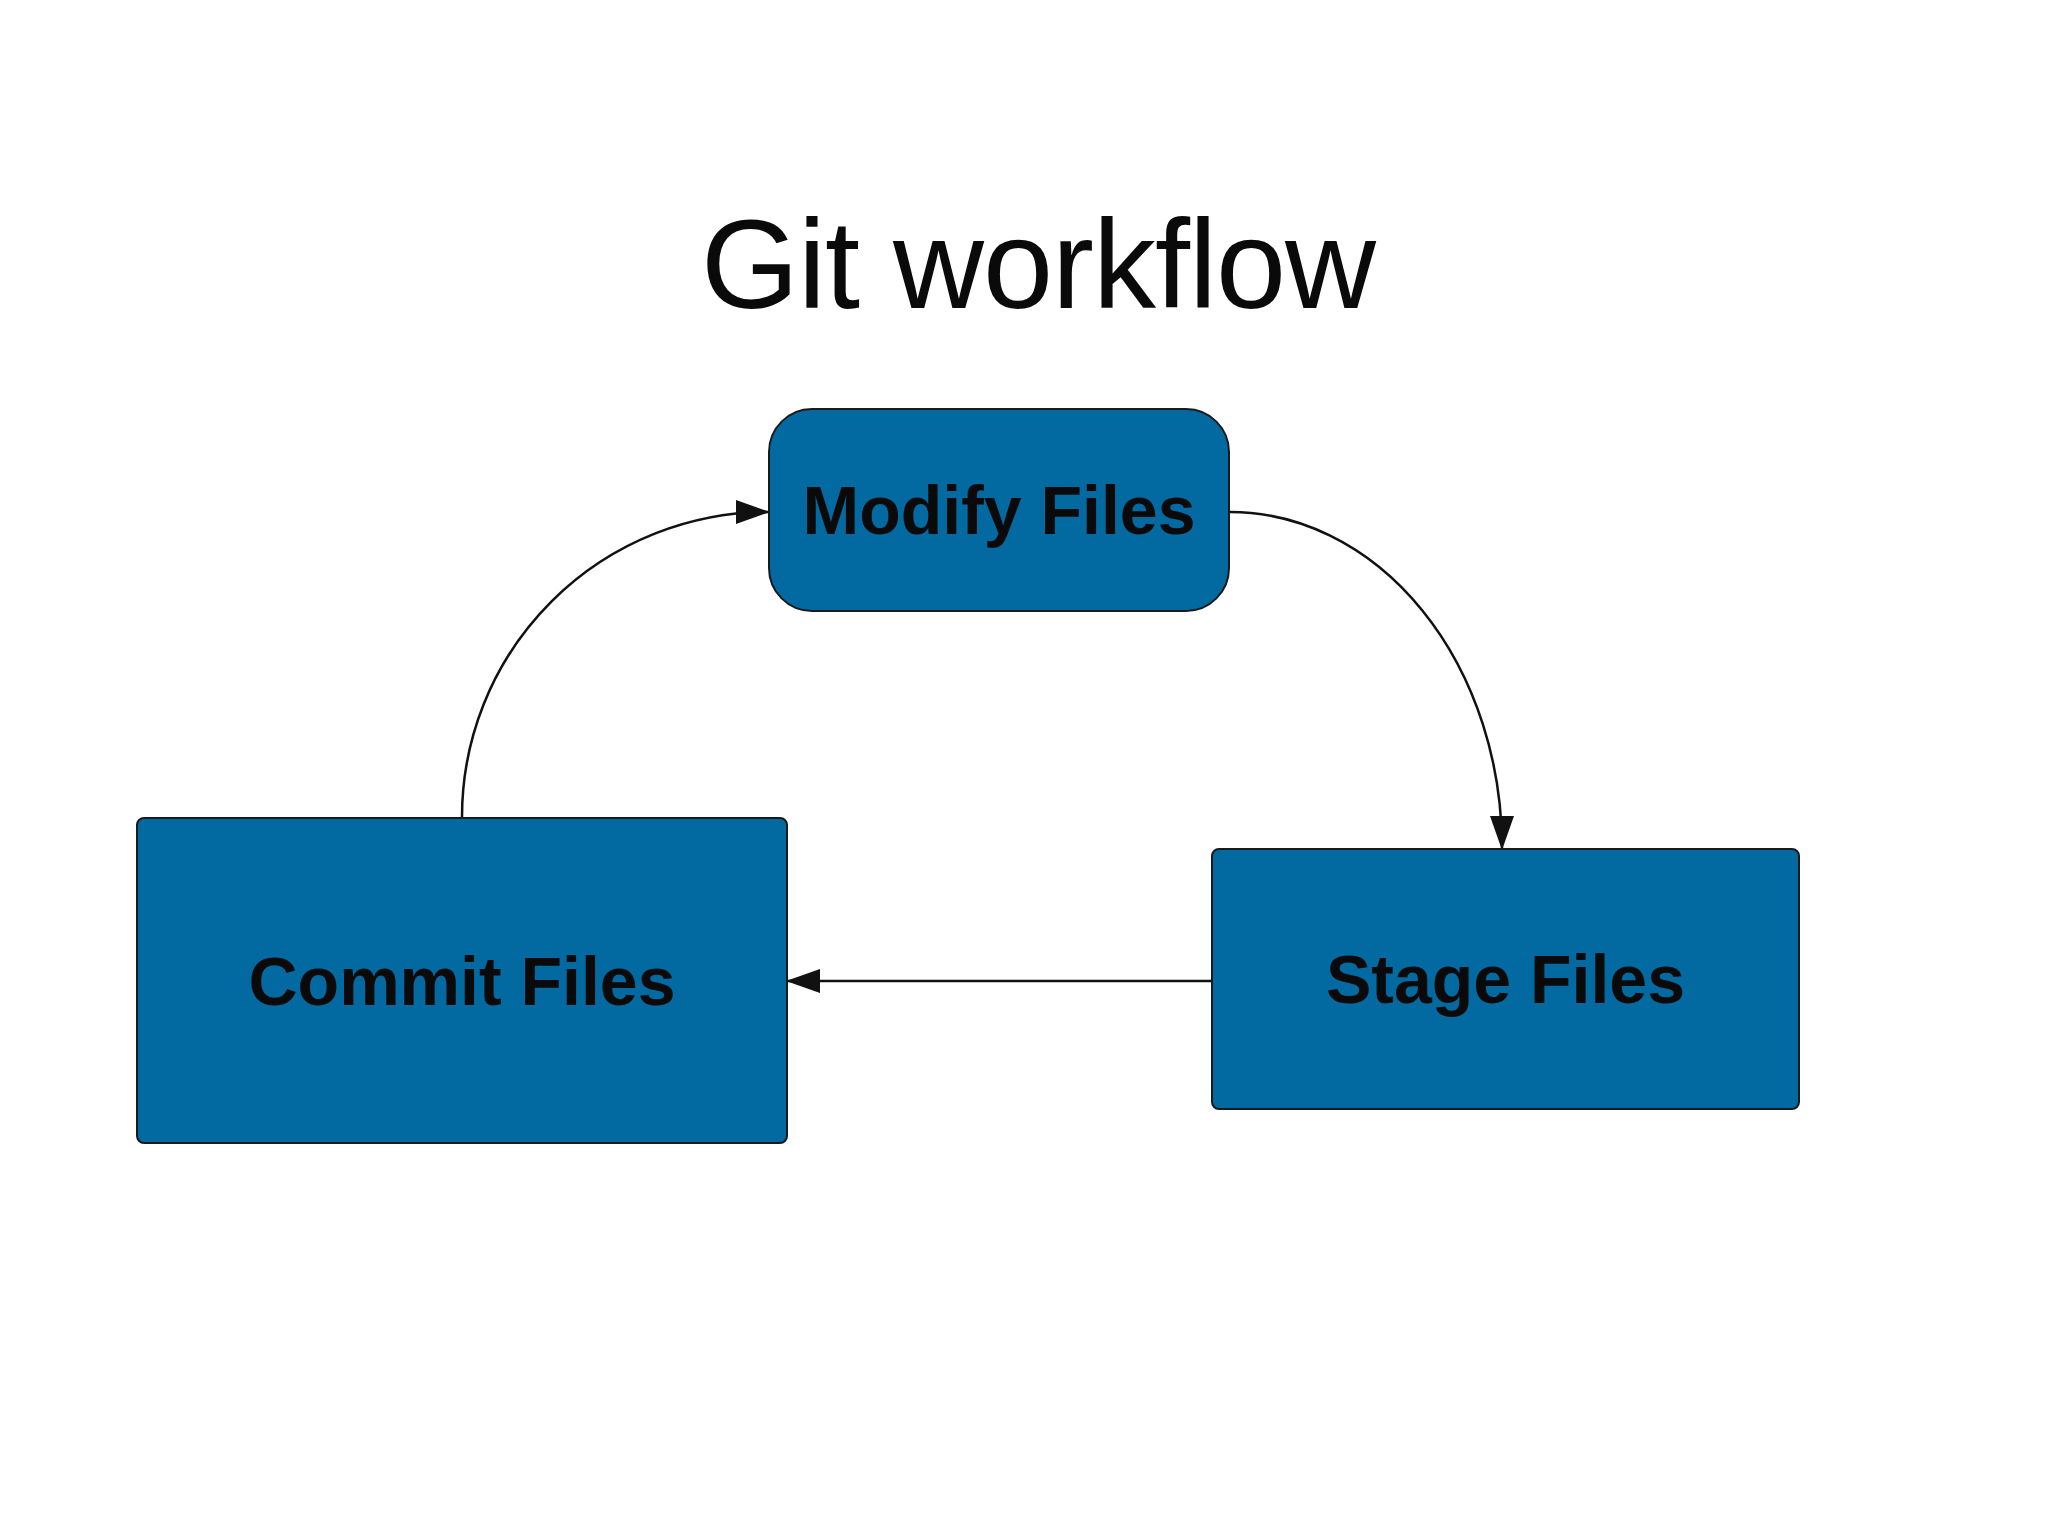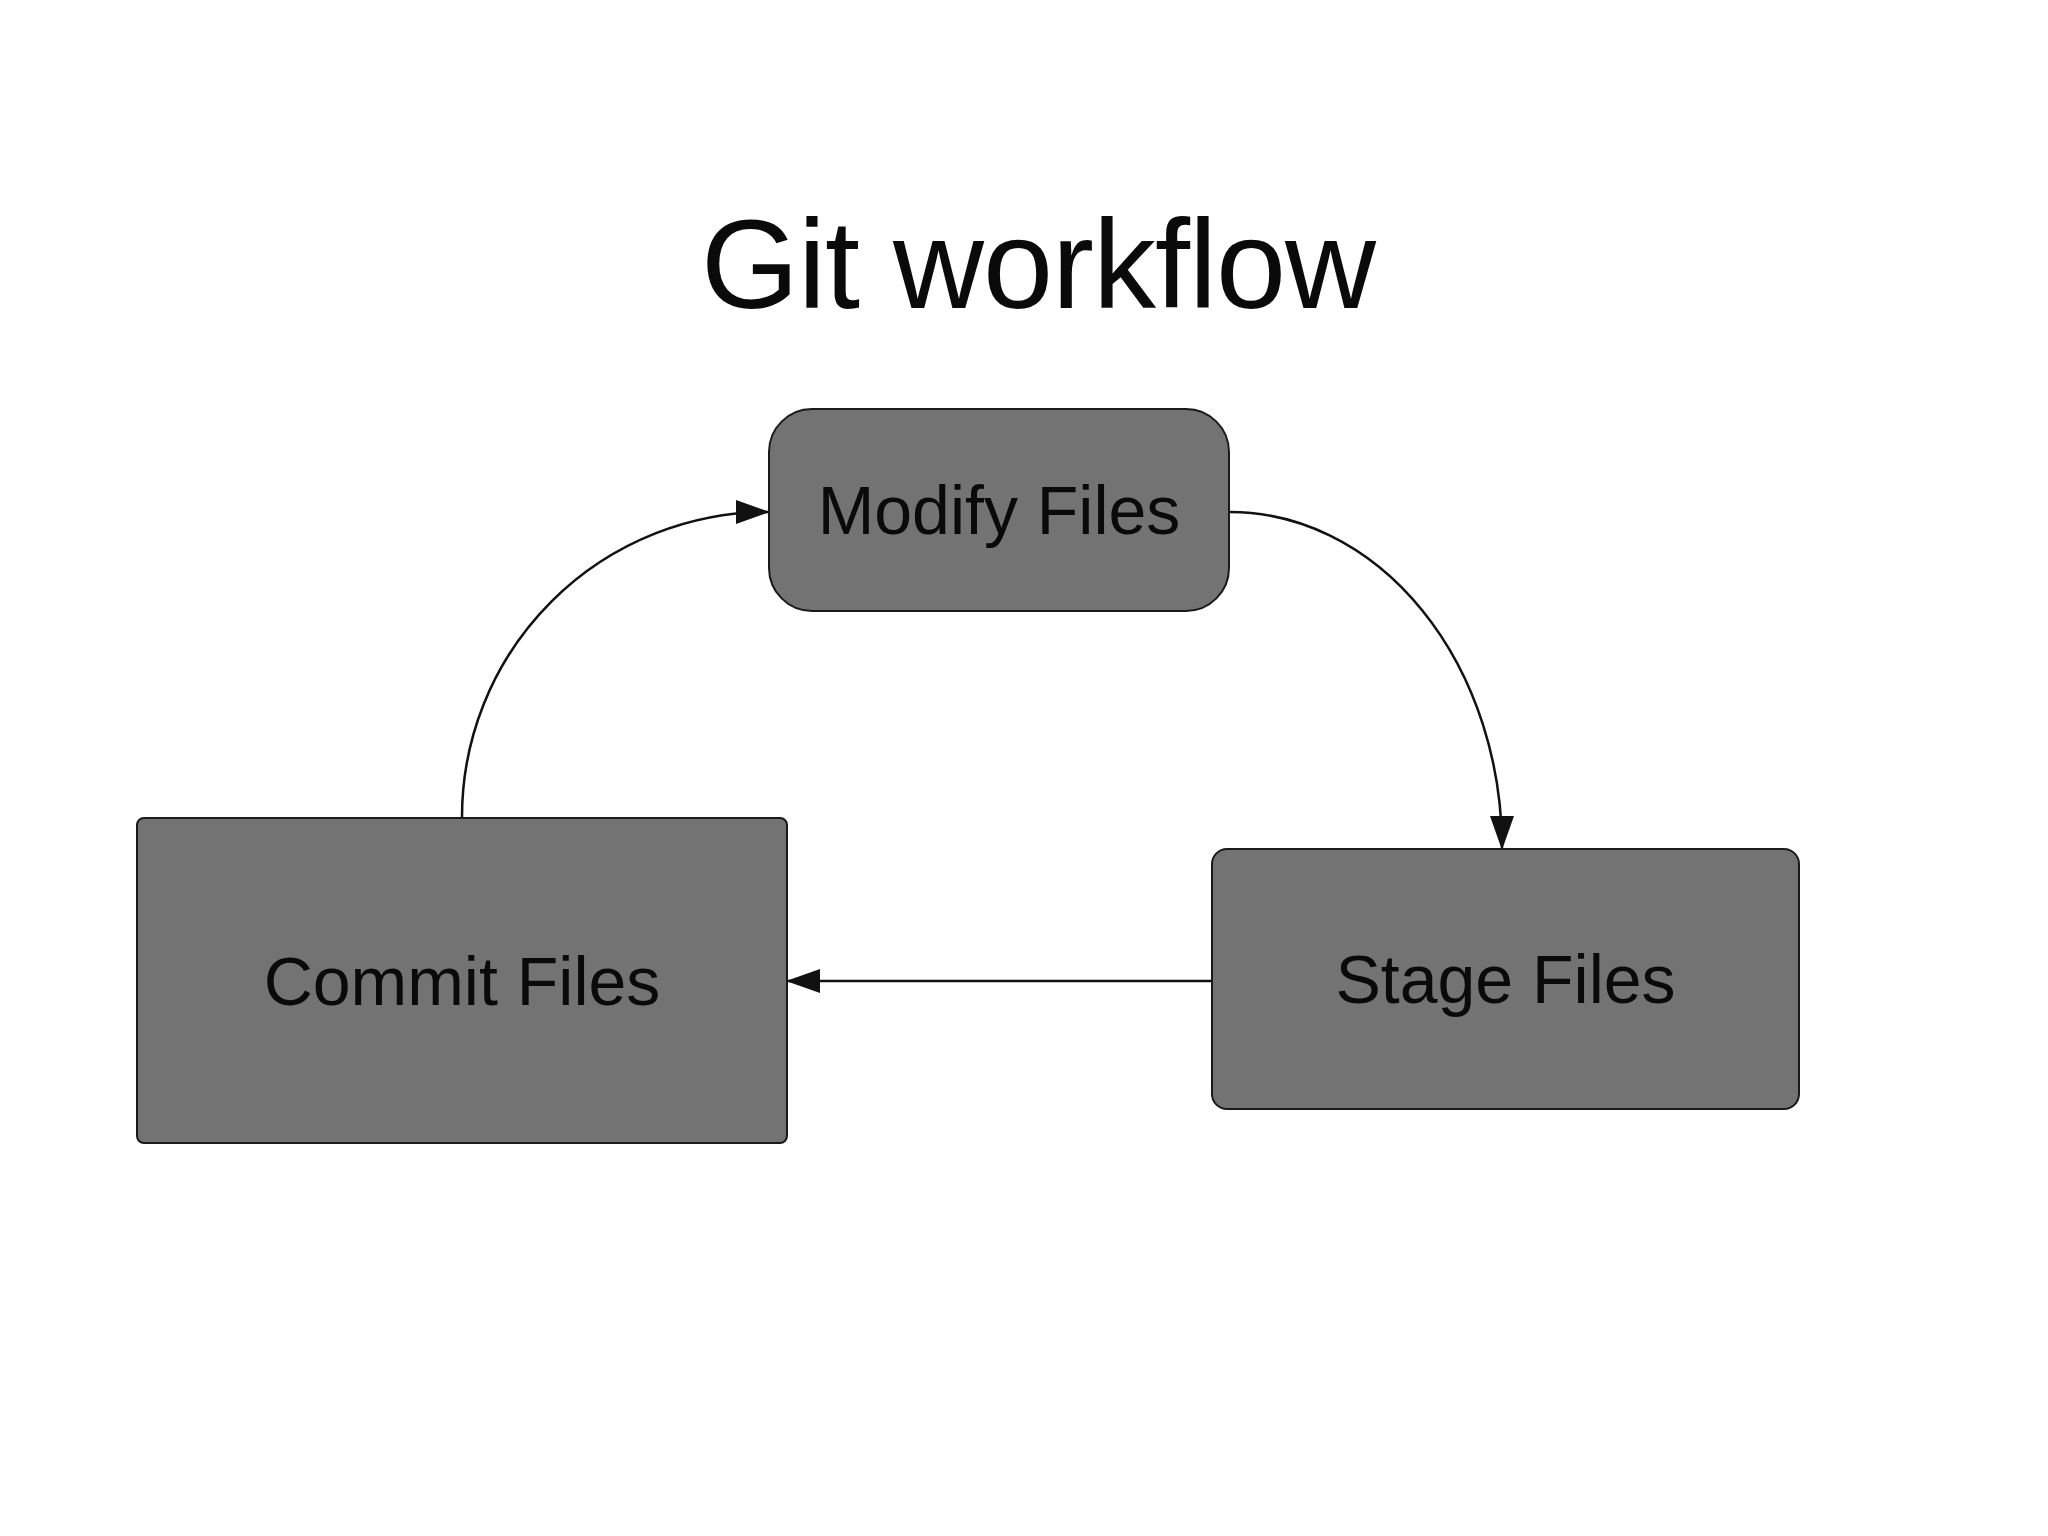--- a/index.html
+++ b/index.html
@@ -25,25 +25,26 @@
     font-size: 126px;
     line-height: 1.2;
     font-weight: 400;
     color: #0a0a0a;
     letter-spacing: -1px;
     white-space: nowrap;
   }
   .node {
     position: absolute;
     box-sizing: border-box;
-    background: #737373;
+    background: #0369a1;
     border: 2.5px solid #1a1a1a;
     display: flex;
     align-items: center;
     justify-content: center;
+    font-weight: bold;
   }
   .node-label {
     font-size: 68px;
     line-height: 1;
     color: #0a0a0a;
     white-space: nowrap;
   }
   #node-modify {
     left: 768px;
     top: 408px;
@@ -56,21 +57,21 @@
     top: 817px;
     width: 652px;
     height: 327px;
     border-radius: 8px;
   }
   #node-stage {
     left: 1211px;
     top: 848px;
     width: 589px;
     height: 262px;
-    border-radius: 16px;
+    border-radius: 8px;
   }
   .connector-layer {
     position: absolute;
     left: 0;
     top: 0;
     width: 2048px;
     height: 1536px;
     pointer-events: none;
   }
 </style>

